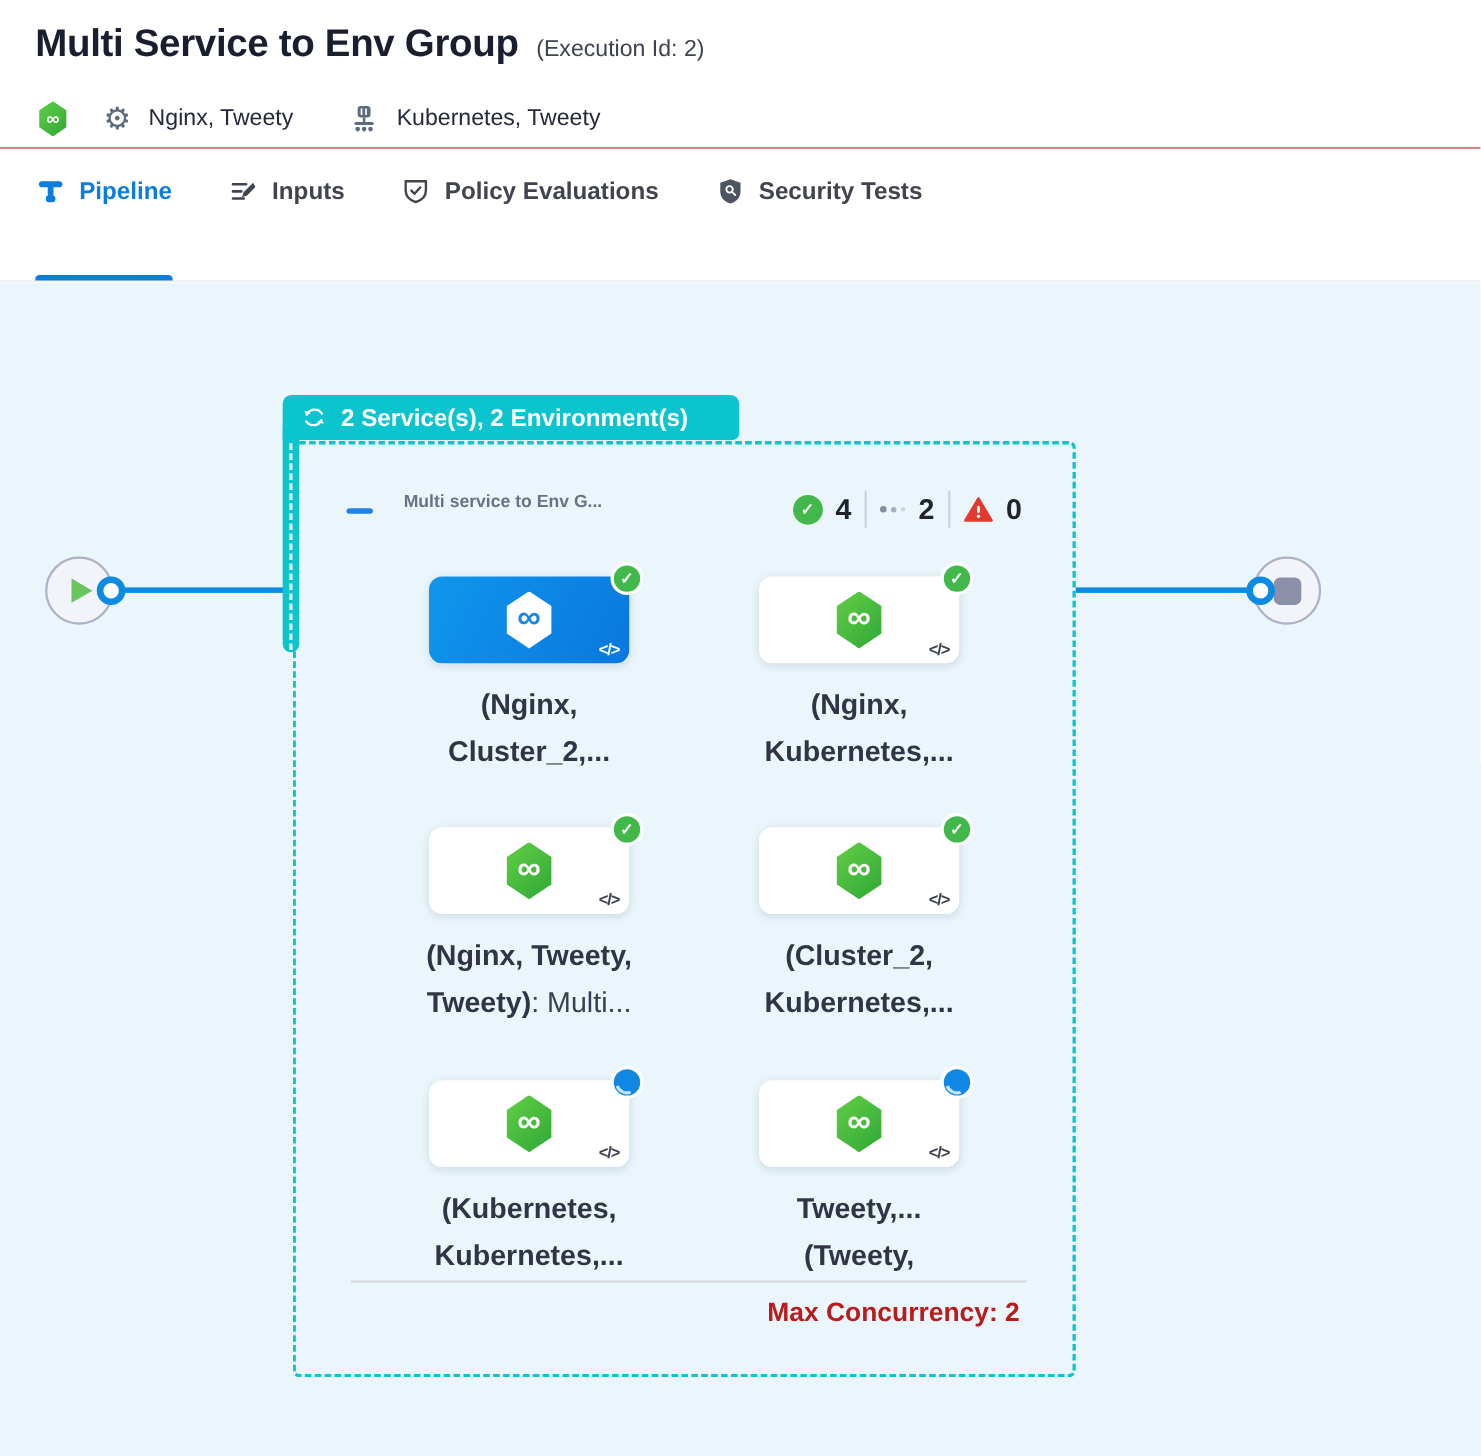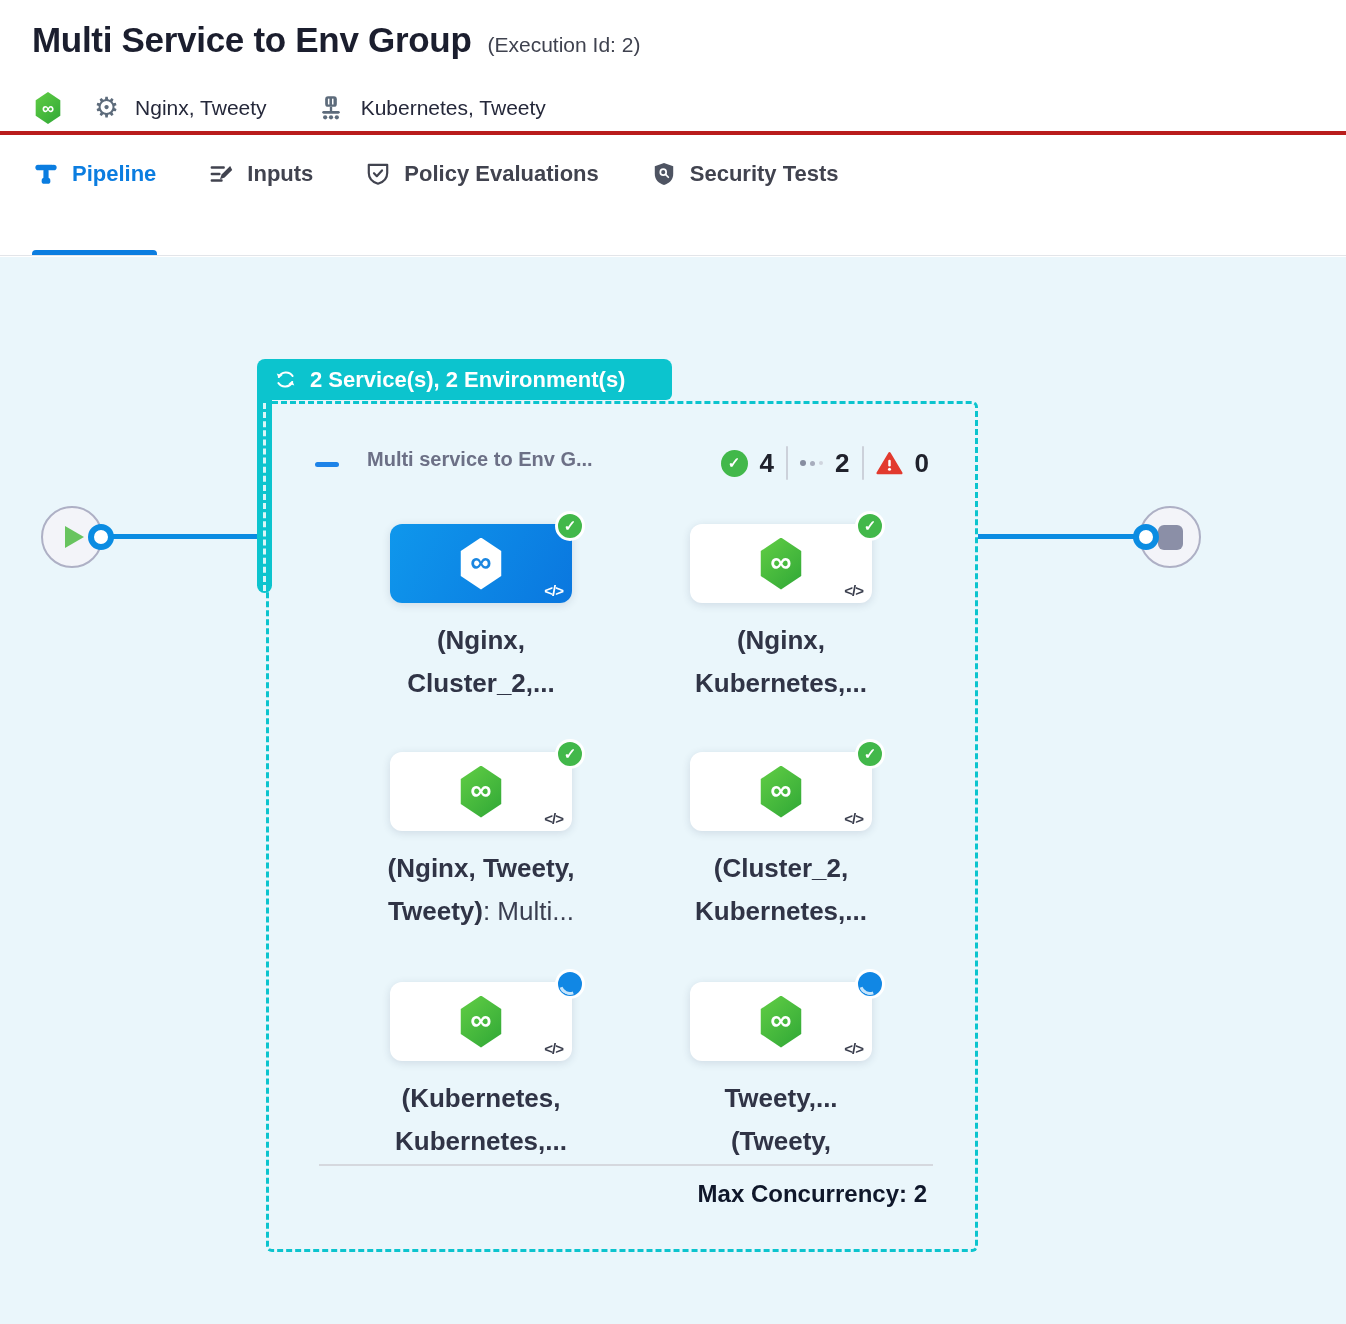--- a/index.html
+++ b/index.html
@@ -1,20 +1,20 @@
 <!DOCTYPE html>
 <html><head>
 <meta charset="utf-8">
 <style>
   * { margin:0; padding:0; box-sizing:border-box; }
   html,body { width:1346px; height:1324px; font-family:"Liberation Sans", sans-serif; background:#ffffff; overflow:hidden; }
   .stage-area { position:relative; width:1346px; height:1324px; }
 
   
-  .app-header { position:absolute; top:0; left:0; width:1346px; height:135px; background:#ffffff; border-bottom:4px solid #b91c1c; }
+  .app-header { position:absolute; top:0; left:0; width:1346px; height:135px; background:#ffffff; border-bottom:1px solid #b91c1c; }
   .title-row { position:absolute; top:20px; left:32px; display:flex; align-items:baseline; gap:16px; }
   .page-title { font-size:35px; font-weight:700; color:#1b1e2e; letter-spacing:-0.3px; }
   .exec-id { font-size:21px; font-weight:400; color:#3f424f; }
   .meta-row { position:absolute; top:90px; left:34px; display:flex; align-items:center; gap:16px; height:36px; }
   .hexagon { clip-path:polygon(50% 0%,94% 26%,94% 74%,50% 100%,6% 74%,6% 26%); display:flex; align-items:center; justify-content:center; }
   .hex-sm { width:28px; height:32px; background:linear-gradient(135deg,#63cf45,#2ea636); }
   .hex-sm .inf { color:#fff; font-size:17px; font-weight:700; line-height:1; }
   .gear-glyph { font-size:28px; color:#5d6b7b; line-height:1; margin-left:16px; }
   .meta-text { font-size:21px; color:#25283a; }
   .env-icon { margin-left:34px; }
@@ -44,21 +44,21 @@
 
   
   .loop-label { position:absolute; left:257px; top:102px; width:415px; height:41px; background:#0cc4ce; border-radius:8px 8px 6px 0; display:flex; align-items:center; gap:12px; padding-left:16px; color:#ffffff; font-size:22px; font-weight:600; z-index:1; }
   .loop-strip { position:absolute; left:257px; top:130px; width:15px; height:206px; background:#0cc4ce; border-radius:0 0 8px 8px; z-index:1; }
 
   
   .group-box { position:absolute; left:266px; top:144px; width:712px; height:851px; border:3px dashed #0cc4ce; border-radius:6px; z-index:2; }
   .dash-overlay-left { position:absolute; left:263px; top:146px; height:188px; width:0; border-left:3px dashed rgba(255,255,255,0.85); z-index:3; }
 
   
-  .group-head-title { position:absolute; left:98px; top:44px; font-size:20px; font-weight:600; color:#6c7086; white-space:nowrap; }
+  .group-head-title { position:absolute; left:98px; top:44px; font-size:16px; font-weight:600; color:#6c7086; white-space:nowrap; }
   .collapse-minus { position:absolute; left:46px; top:58px; width:24px; height:5px; border-radius:3px; background:#1d83e8; cursor:pointer; }
   .group-stats { position:absolute; top:42px; right:46px; display:flex; align-items:center; gap:12px; }
   .stat-count { font-size:26px; font-weight:600; color:#20222c; }
   .stat-sep { width:2px; height:34px; background:#ccd1da; border-radius:1px; }
   .check-badge-sm { width:27px; height:27px; border-radius:50%; background:#42b84a; color:#fff; font-size:15px; font-weight:700; display:flex; align-items:center; justify-content:center; }
   .dots-icon { display:flex; align-items:center; gap:4px; }
   .dots-icon i { border-radius:50%; display:block; }
   .dots-icon .d1 { width:6px; height:6px; background:#868da0; }
   .dots-icon .d2 { width:5px; height:5px; background:#a7adbd; }
   .dots-icon .d3 { width:4px; height:4px; background:#d0d5de; }
@@ -79,21 +79,21 @@
 
   .c-r1 { top:120px; } .c-r2 { top:348px; } .c-r3 { top:578px; }
   .c-c1 { left:121px; } .c-c2 { left:421px; }
 
   .stage-label { position:absolute; width:320px; text-align:center; font-size:26px; font-weight:700; color:#303446; line-height:43px; }
   .stage-label .light { font-weight:400; color:#3a3e50; }
   .l-c1 { left:52px; } .l-c2 { left:352px; }
   .l-r1 { top:215px; } .l-r2 { top:443px; } .l-r3 { top:673px; }
 
   .group-divider { position:absolute; left:50px; top:760px; width:614px; height:2px; background:#d5d8de; }
-  .max-conc { position:absolute; right:48px; top:776px; font-size:24px; font-weight:700; color:#0f172a; }
+  .max-conc { position:absolute; right:48px; top:776px; font-size:24px; font-weight:700; color:#b91c1c; }
 
   .icon-svg { display:block; }
 </style>
 </head>
 <body>
 
 <div class="stage-area">
 
   <div class="app-header">
     <div class="title-row">

